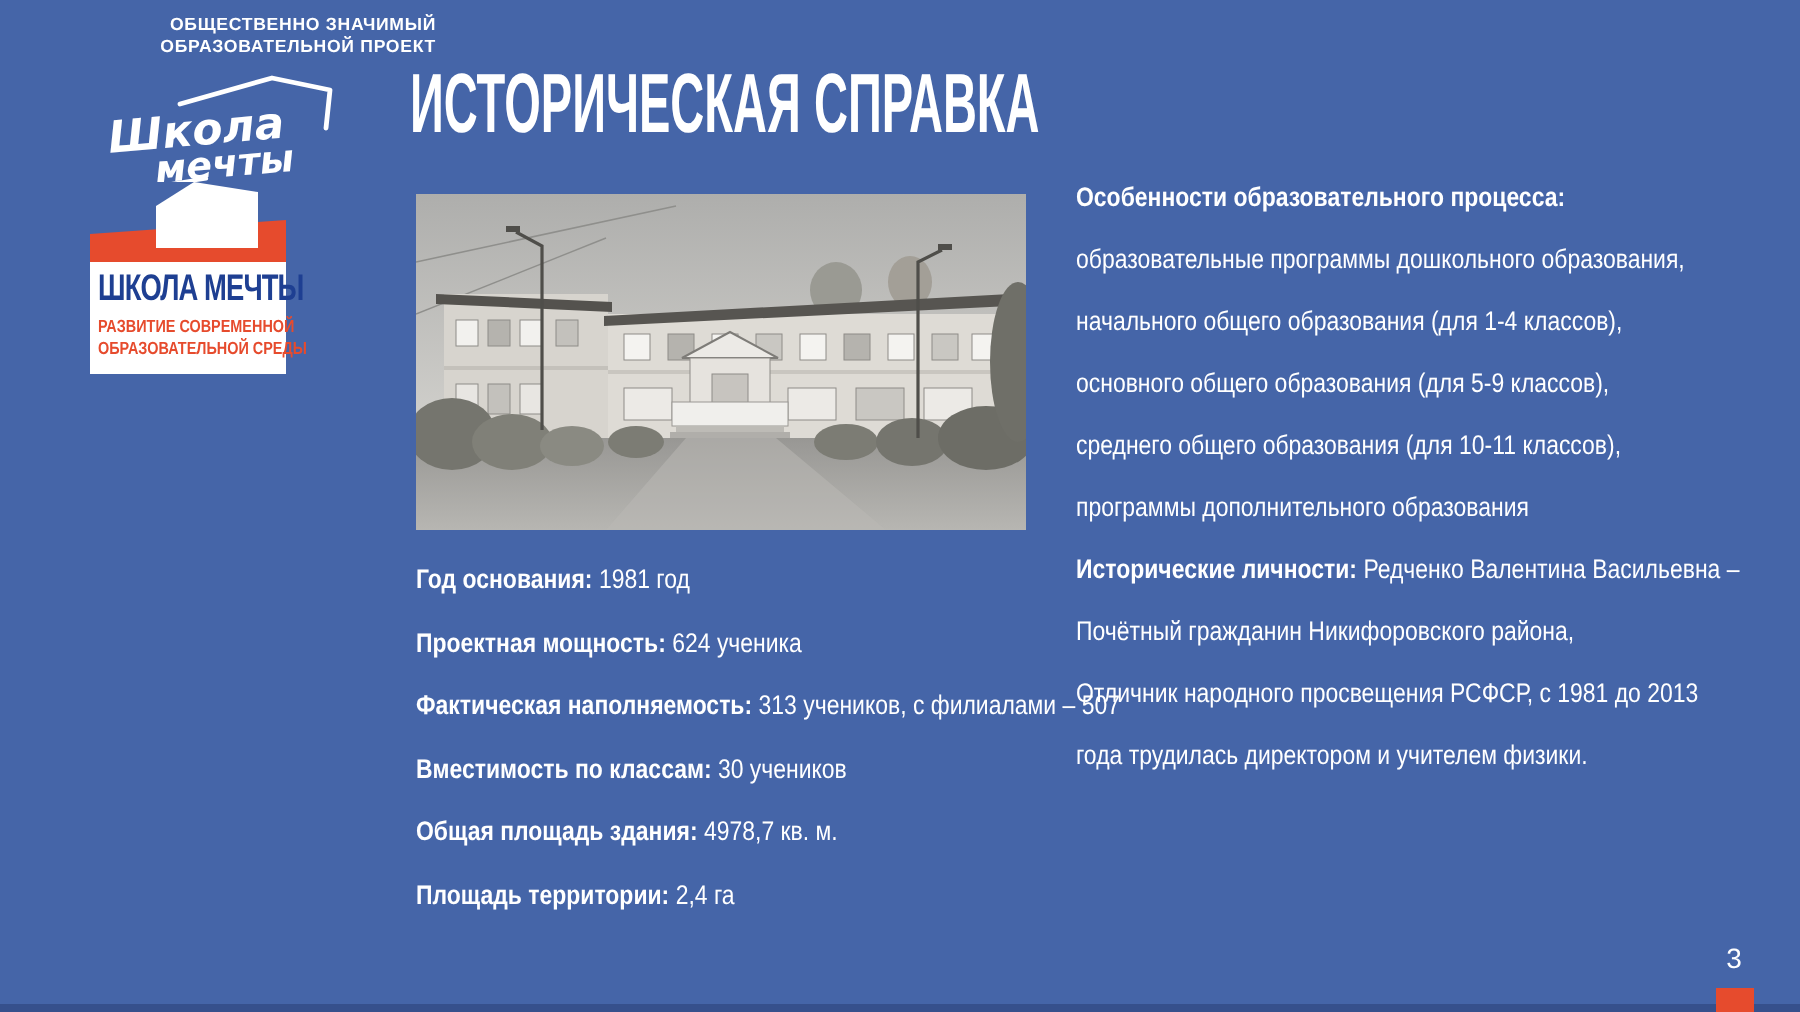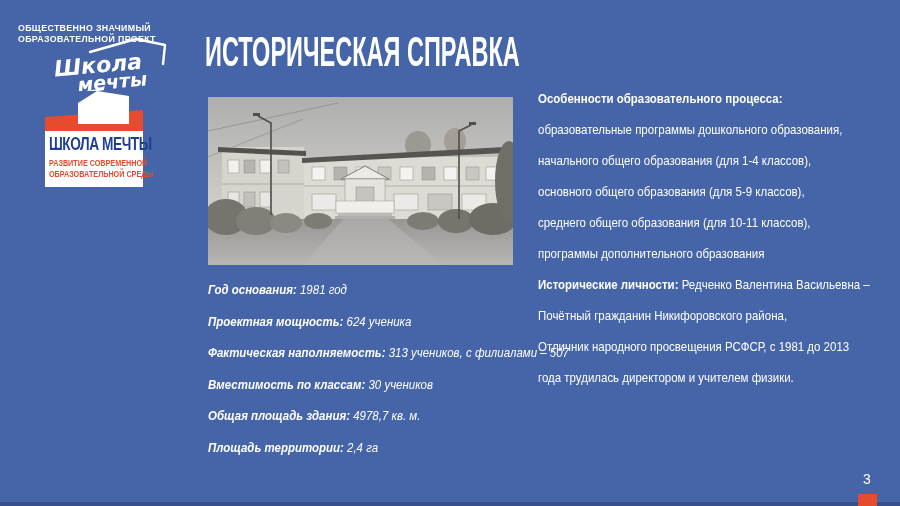--- a/index.html
+++ b/index.html
@@ -1,22 +1,22 @@
 <!DOCTYPE html>
 <html><head>
 <meta charset="utf-8">
 <style>
   html,body{margin:0;padding:0;}
   body{width:900px;height:506px;overflow:hidden;font-family:"Liberation Sans",sans-serif;}
   .slide{position:relative;width:900px;height:506px;background:var(--background,#4565a8);overflow:hidden;}
   .bottom-bar{position:absolute;left:0;bottom:0;width:100%;height:4px;background:var(--background-edge,#36508c);}
 
   
-  .project-label{position:absolute;left:18px;top:7px;width:170px;text-align:left;
-    color:#fff;font-weight:bold;font-size:8.8px;line-height:10.5px;letter-spacing:.35px;margin-top:16px;}
+  .project-label{position:absolute;left:48px;top:7px;width:170px;text-align:right;
+    color:#fff;font-weight:bold;font-size:8.8px;line-height:10.5px;letter-spacing:.35px;}
   .project-label span{display:block;}
 
   
   .script-logo{position:absolute;left:46px;top:33px;width:140px;height:58px;}
 
   
   .logo-icon{position:absolute;left:45px;top:88px;width:98px;height:43px;display:block;}
 
   
   .logo-card{position:absolute;left:45px;top:131px;width:98px;height:56px;background:#fff;
@@ -31,21 +31,21 @@
   .page-title{position:absolute;left:205px;top:32px;color:#fff;font-weight:bold;font-size:42px;
     line-height:40px;white-space:nowrap;transform:scaleX(.56);transform-origin:0 50%;letter-spacing:0;}
 
   
   .photo{position:absolute;left:208px;top:97px;width:305px;height:168px;}
   .photo svg{display:block;width:100%;height:100%;}
 
   
   .col{position:absolute;color:#fff;font-size:13.5px;}
   .col-inner{transform:scaleX(.85);transform-origin:0 0;}
-  .facts{left:208px;top:274px;width:380px;font-style:italic;}
+  .facts{left:208px;top:274px;width:380px;}
   .facts .row{line-height:31.6px;white-space:nowrap;}
   .process{left:538px;top:83px;width:414px;}
   .process .row{line-height:31px;white-space:nowrap;}
   .lbl{font-weight:bold;}
 
   
   .page-number{position:absolute;left:853px;top:471px;width:28px;text-align:center;
     color:#fff;font-size:14px;line-height:16px;}
   .accent-square{position:absolute;left:858px;top:494px;width:19px;height:12px;
     background:var(--accent-red,#e64b2d);z-index:3;}

